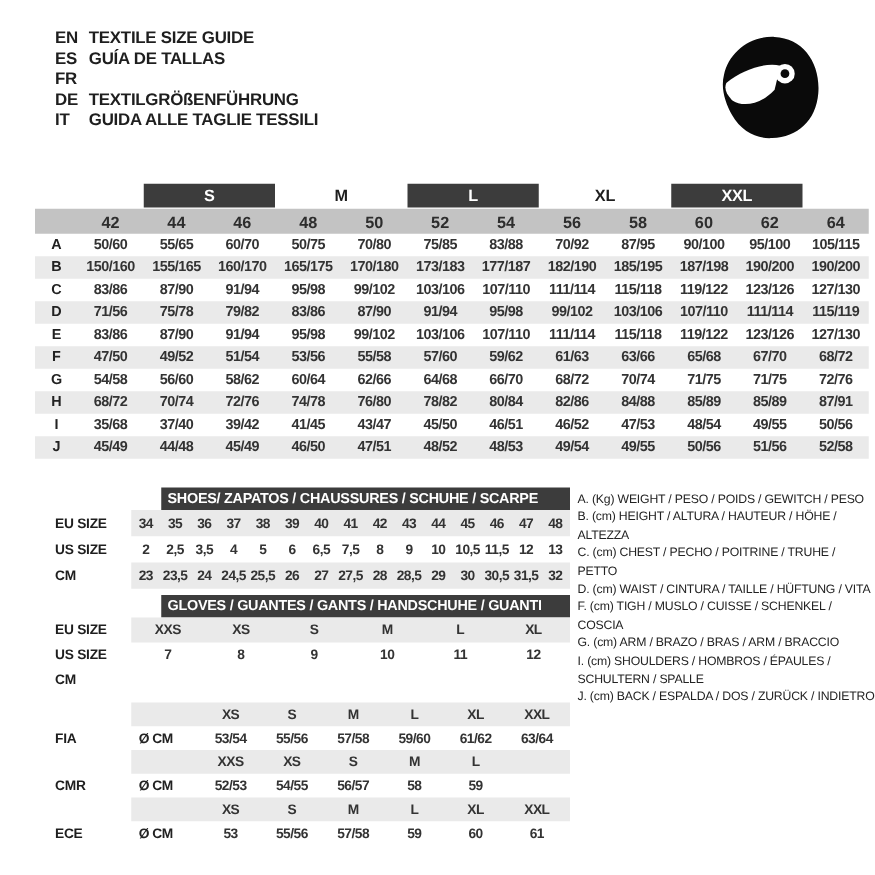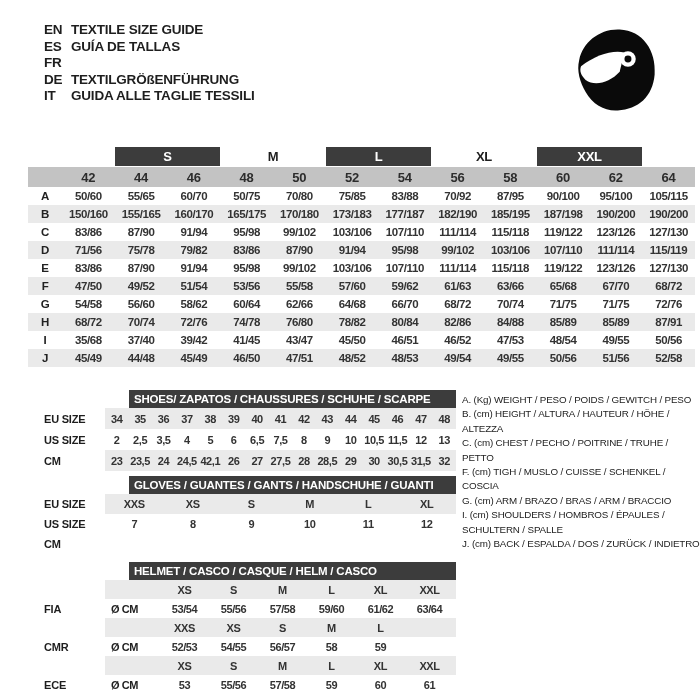--- a/index.html
+++ b/index.html
@@ -313,21 +313,21 @@
           <span class="bcell">13</span>
         </div>
       </div>
       <div class="brow">
         <span class="blabel">CM</span>
         <div class="bcells stripe">
           <span class="bcell">23</span>
           <span class="bcell">23,5</span>
           <span class="bcell">24</span>
           <span class="bcell">24,5</span>
-          <span class="bcell">42,1</span>
+          <span class="bcell">25,5</span>
           <span class="bcell">26</span>
           <span class="bcell">27</span>
           <span class="bcell">27,5</span>
           <span class="bcell">28</span>
           <span class="bcell">28,5</span>
           <span class="bcell">29</span>
           <span class="bcell">30</span>
           <span class="bcell">30,5</span>
           <span class="bcell">31,5</span>
           <span class="bcell">32</span>
@@ -361,21 +361,20 @@
           <span class="bcell">12</span>
         </div>
       </div>
       <div class="brow">
         <span class="blabel">CM</span>
       </div>
     </div>
 </div>
 
 <div class="abs btable helmet-t">
-  <div class="bar">HELMET / CASCO / CASQUE / HELM / CASCO</div>
   <div>
       <div class="brow">
         <span class="blabel"></span>
         <div class="bcells stripe">
           <span class="bcell unit"></span>
           <span class="bcell">XS</span>
           <span class="bcell">S</span>
           <span class="bcell">M</span>
           <span class="bcell">L</span>
           <span class="bcell">XL</span>
@@ -442,17 +441,18 @@
           <span class="bcell">61</span>
         </div>
       </div>
     </div>
 </div>
 
 <div class="abs legend">
     <div class="leg-item">A. (Kg) WEIGHT / PESO / POIDS / GEWITCH / PESO</div>
     <div class="leg-item">B. (cm) HEIGHT / ALTURA / HAUTEUR / HÖHE / ALTEZZA</div>
     <div class="leg-item">C. (cm) CHEST / PECHO / POITRINE / TRUHE / PETTO</div>
+    <div class="leg-item">D. (cm) WAIST / CINTURA / TAILLE / HÜFTUNG / VITA</div>
     <div class="leg-item">F. (cm) TIGH / MUSLO / CUISSE / SCHENKEL / COSCIA</div>
     <div class="leg-item">G. (cm) ARM / BRAZO / BRAS / ARM / BRACCIO</div>
     <div class="leg-item">I. (cm) SHOULDERS / HOMBROS / ÉPAULES / SCHULTERN / SPALLE</div>
     <div class="leg-item">J. (cm) BACK / ESPALDA / DOS / ZURÜCK / INDIETRO</div>
   </div>
 
 </body></html>

